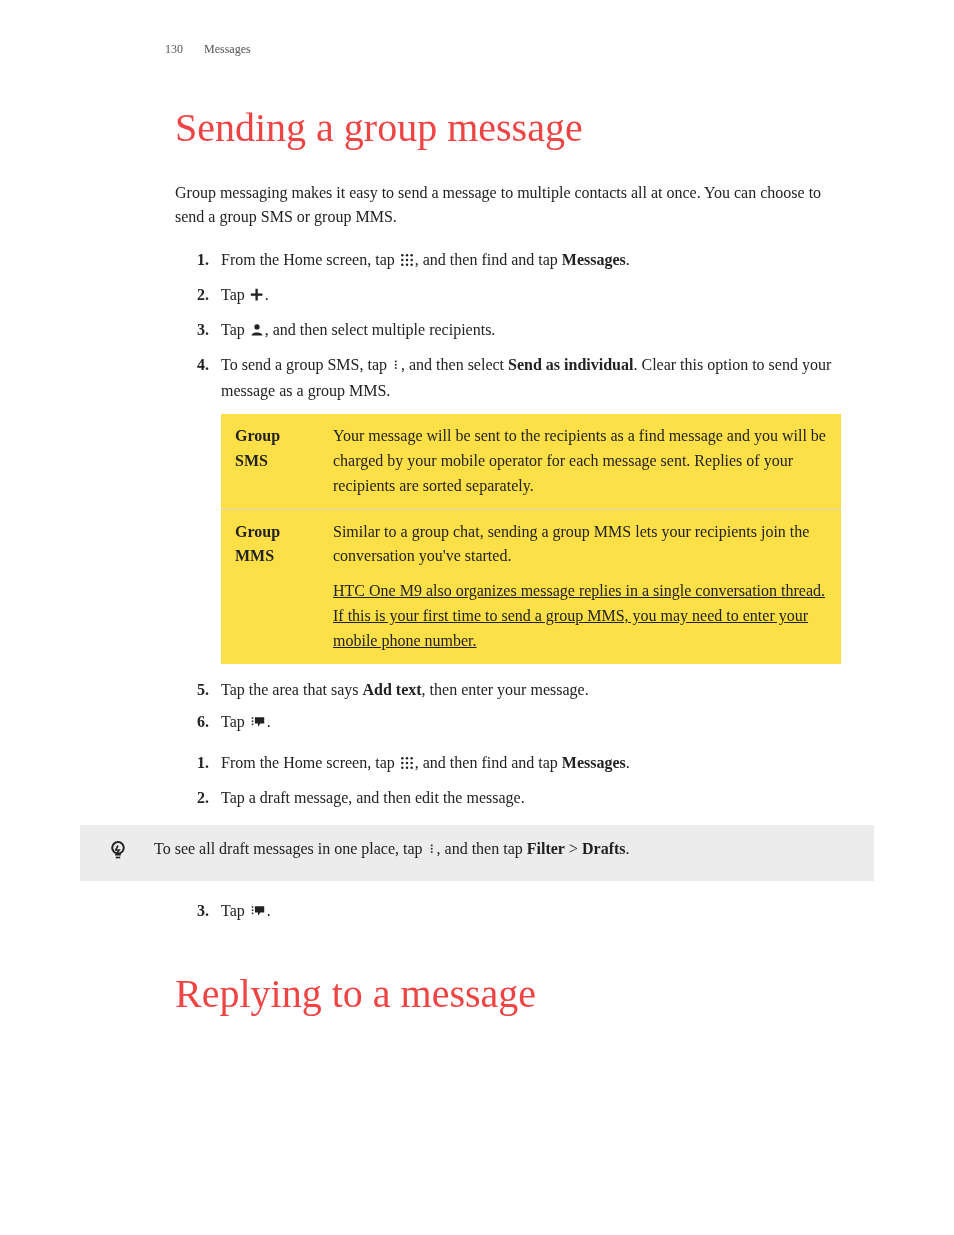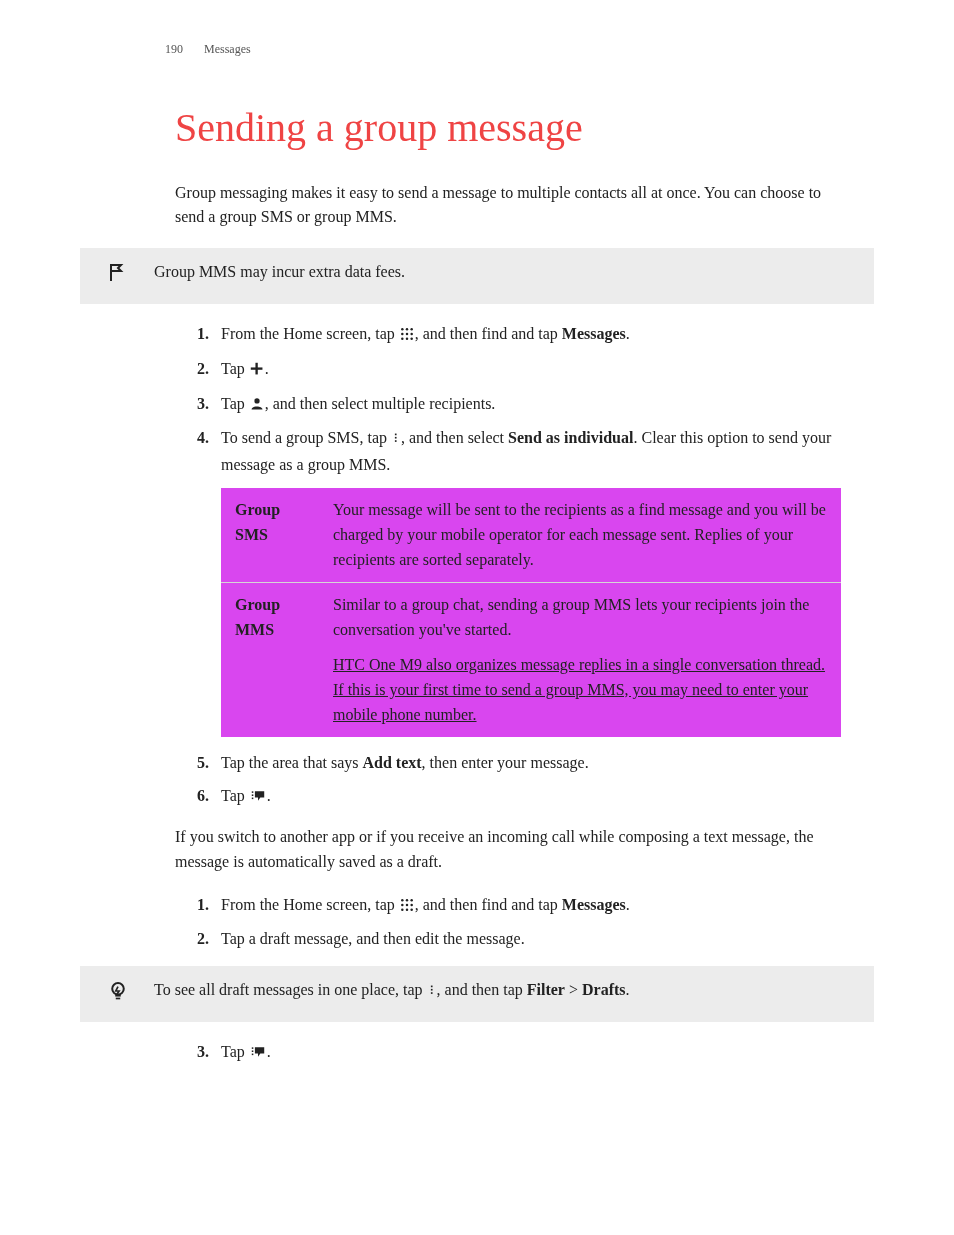--- a/index.html
+++ b/index.html
@@ -60,21 +60,21 @@
   ol li {
     padding-left: 8px;
     margin-bottom: 8px;
   }
   ol li::marker {
     font-weight: bold;
   }
   table.opts {
     border-collapse: collapse;
     margin: 10px 0 14px 0;
-    background: #d946ef;
+    background: #fde047;
     width: 620px;
   }
   table.opts td {
     padding: 10px 14px;
     vertical-align: top;
     border-bottom: 1px solid #d6d6d6;
   }
   table.opts tr:last-child td { border-bottom: none; }
   table.opts td.k {
     width: 70px;
@@ -134,36 +134,28 @@
       <rect x="6.5" y="12" width="5" height="2" fill="#222"></rect>
       <rect x="7" y="15" width="4" height="1.5" fill="#222"></rect>
       <path d="M9 5 L7 9 L10 9 L8 12" fill="none" stroke="#222" stroke-width="1.5"></path>
     </g>
   </defs>
 </svg>
 
 <div class="page">
 
   <div class="header">
-    <span class="page-num">190</span>
+    <span class="page-num">130</span>
     <span>Messages</span>
   </div>
 
   <h1>Sending a group message</h1>
 
   <p class="intro">Group messaging makes it easy to send a message to multiple contacts all at once. You can choose to send a group SMS or group MMS.</p>
 
-  <div class="note">
-    <span class="note-icon">
-      <svg width="18" height="22" viewBox="0 0 18 18">
-          <use href="#flag"></use>
-        </svg>
-    </span>
-    <span class="note-text">Group MMS may incur extra data fees.</span>
-  </div>
 
   <ol>
     <li>
       <span>From the Home screen, tap </span><span class="icon"><svg width="16" height="14" viewBox="0 0 18 18" fill="#222">
             <use href="#apps-grid"></use>
           </svg></span><span>, and then find and tap </span><span class="bold-inline">Messages</span><span>.</span>
     </li>
     <li>
       <span>Tap </span><span class="icon"><svg width="16" height="14" viewBox="0 0 18 18" fill="#222">
             <use href="#plus"></use>
@@ -199,21 +191,20 @@
       <span>Tap the area that says </span><span class="bold-inline">Add text</span><span>, then enter your message.</span>
     </li>
     <li>
       <span>Tap </span><span class="icon"><svg width="18" height="14" viewBox="0 0 18 18" fill="#222">
             <use href="#send"></use>
           </svg></span><span>.</span>
     </li>
   </ol>
 
 
-  <p class="intro">If you switch to another app or if you receive an incoming call while composing a text message, the message is automatically saved as a draft.</p>
 
   <ol>
     <li>
       <span>From the Home screen, tap </span><span class="icon"><svg width="16" height="14" viewBox="0 0 18 18" fill="#222">
             <use href="#apps-grid"></use>
           </svg></span><span>, and then find and tap </span><span class="bold-inline">Messages</span><span>.</span>
     </li>
     <li>Tap a draft message, and then edit the message.</li>
   </ol>
 
@@ -231,14 +222,15 @@
   </div>
 
   <ol start="3">
     <li>
       <span>Tap </span><span class="icon"><svg width="18" height="14" viewBox="0 0 18 18" fill="#222">
             <use href="#send"></use>
           </svg></span><span>.</span>
     </li>
   </ol>
 
+  <h1 class="secondary">Replying to a message</h1>
 
 </div>
 
 </body></html>

